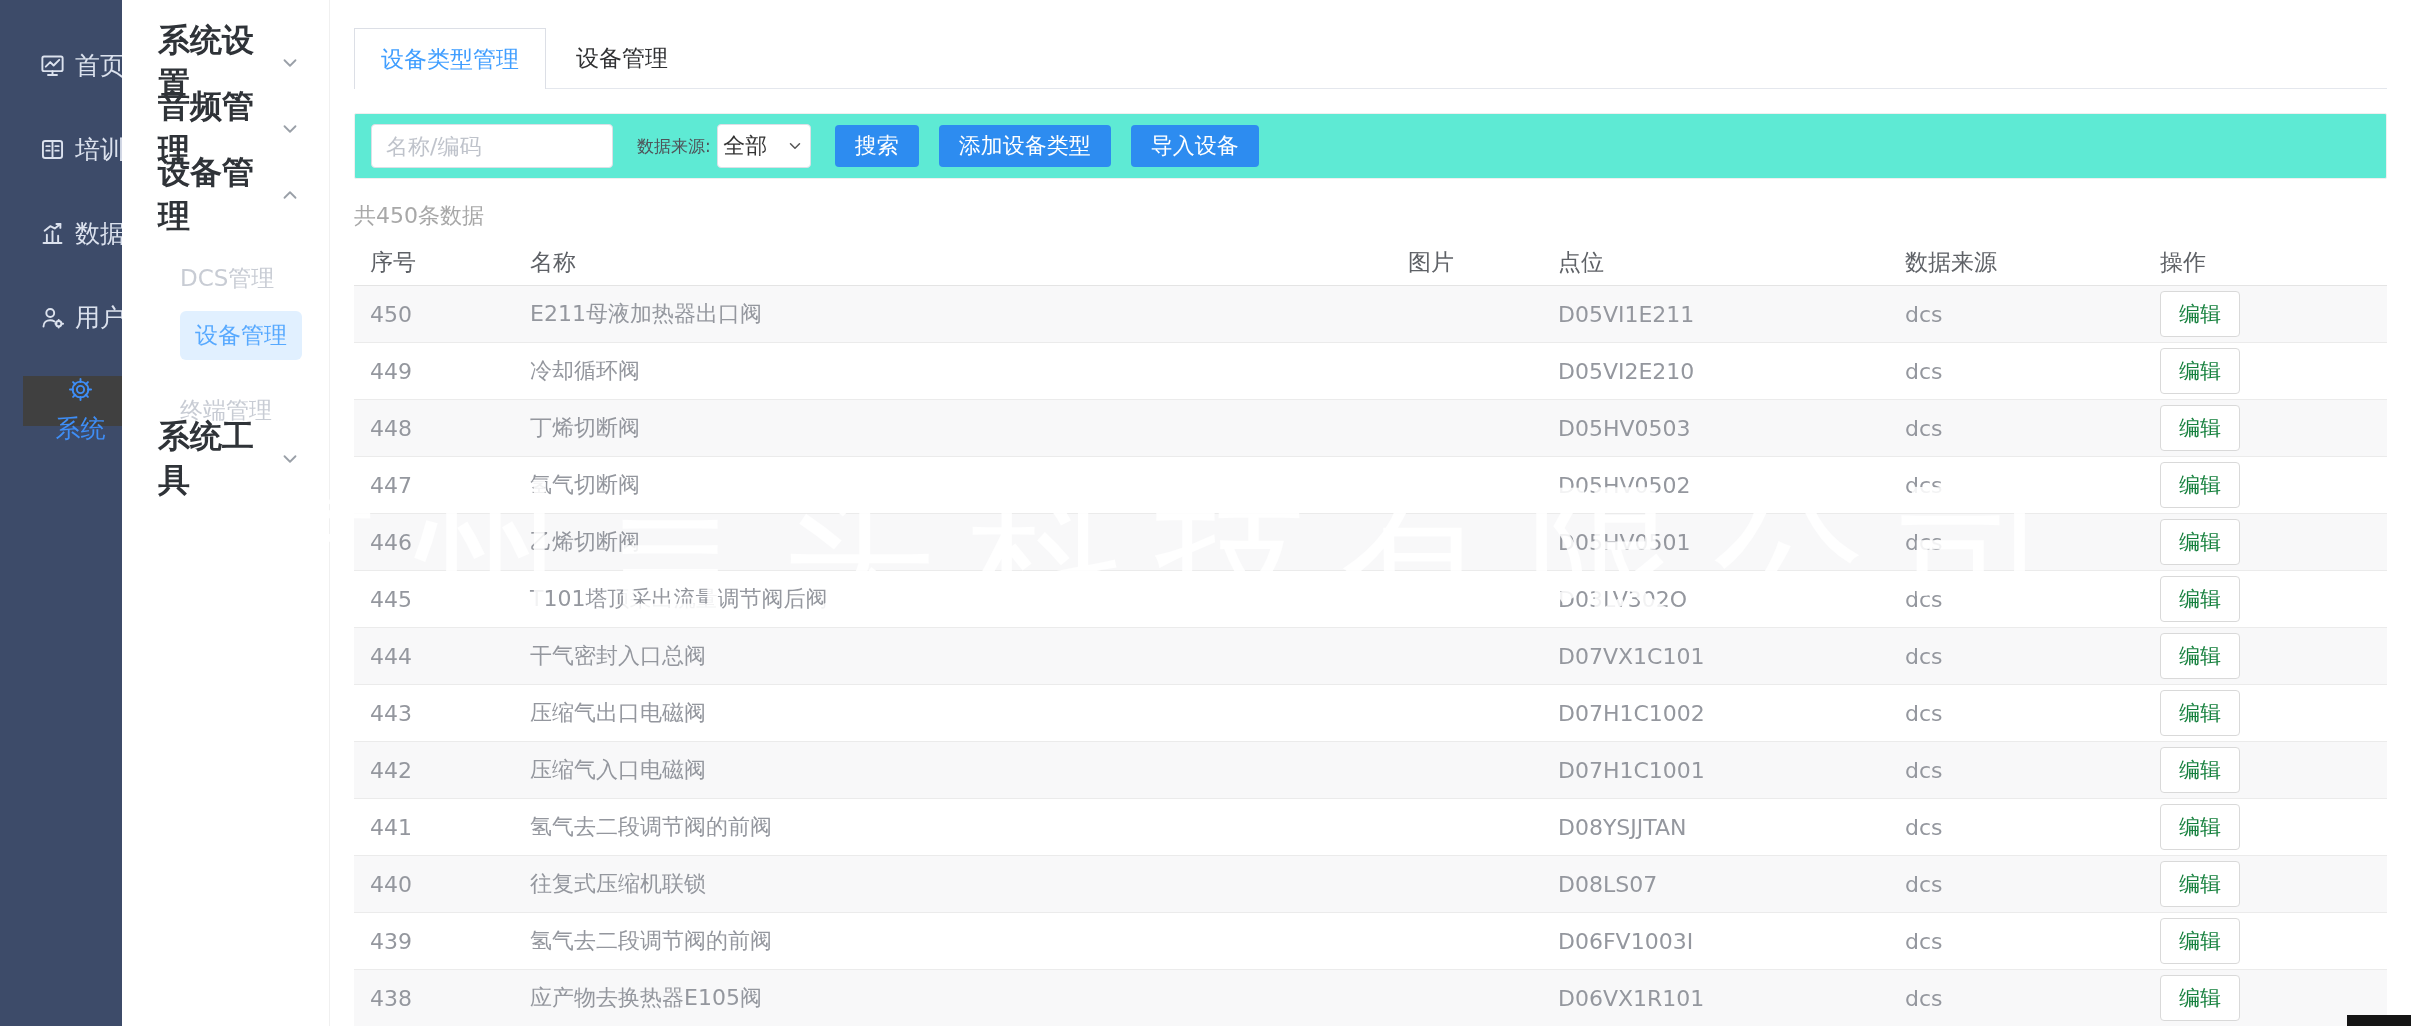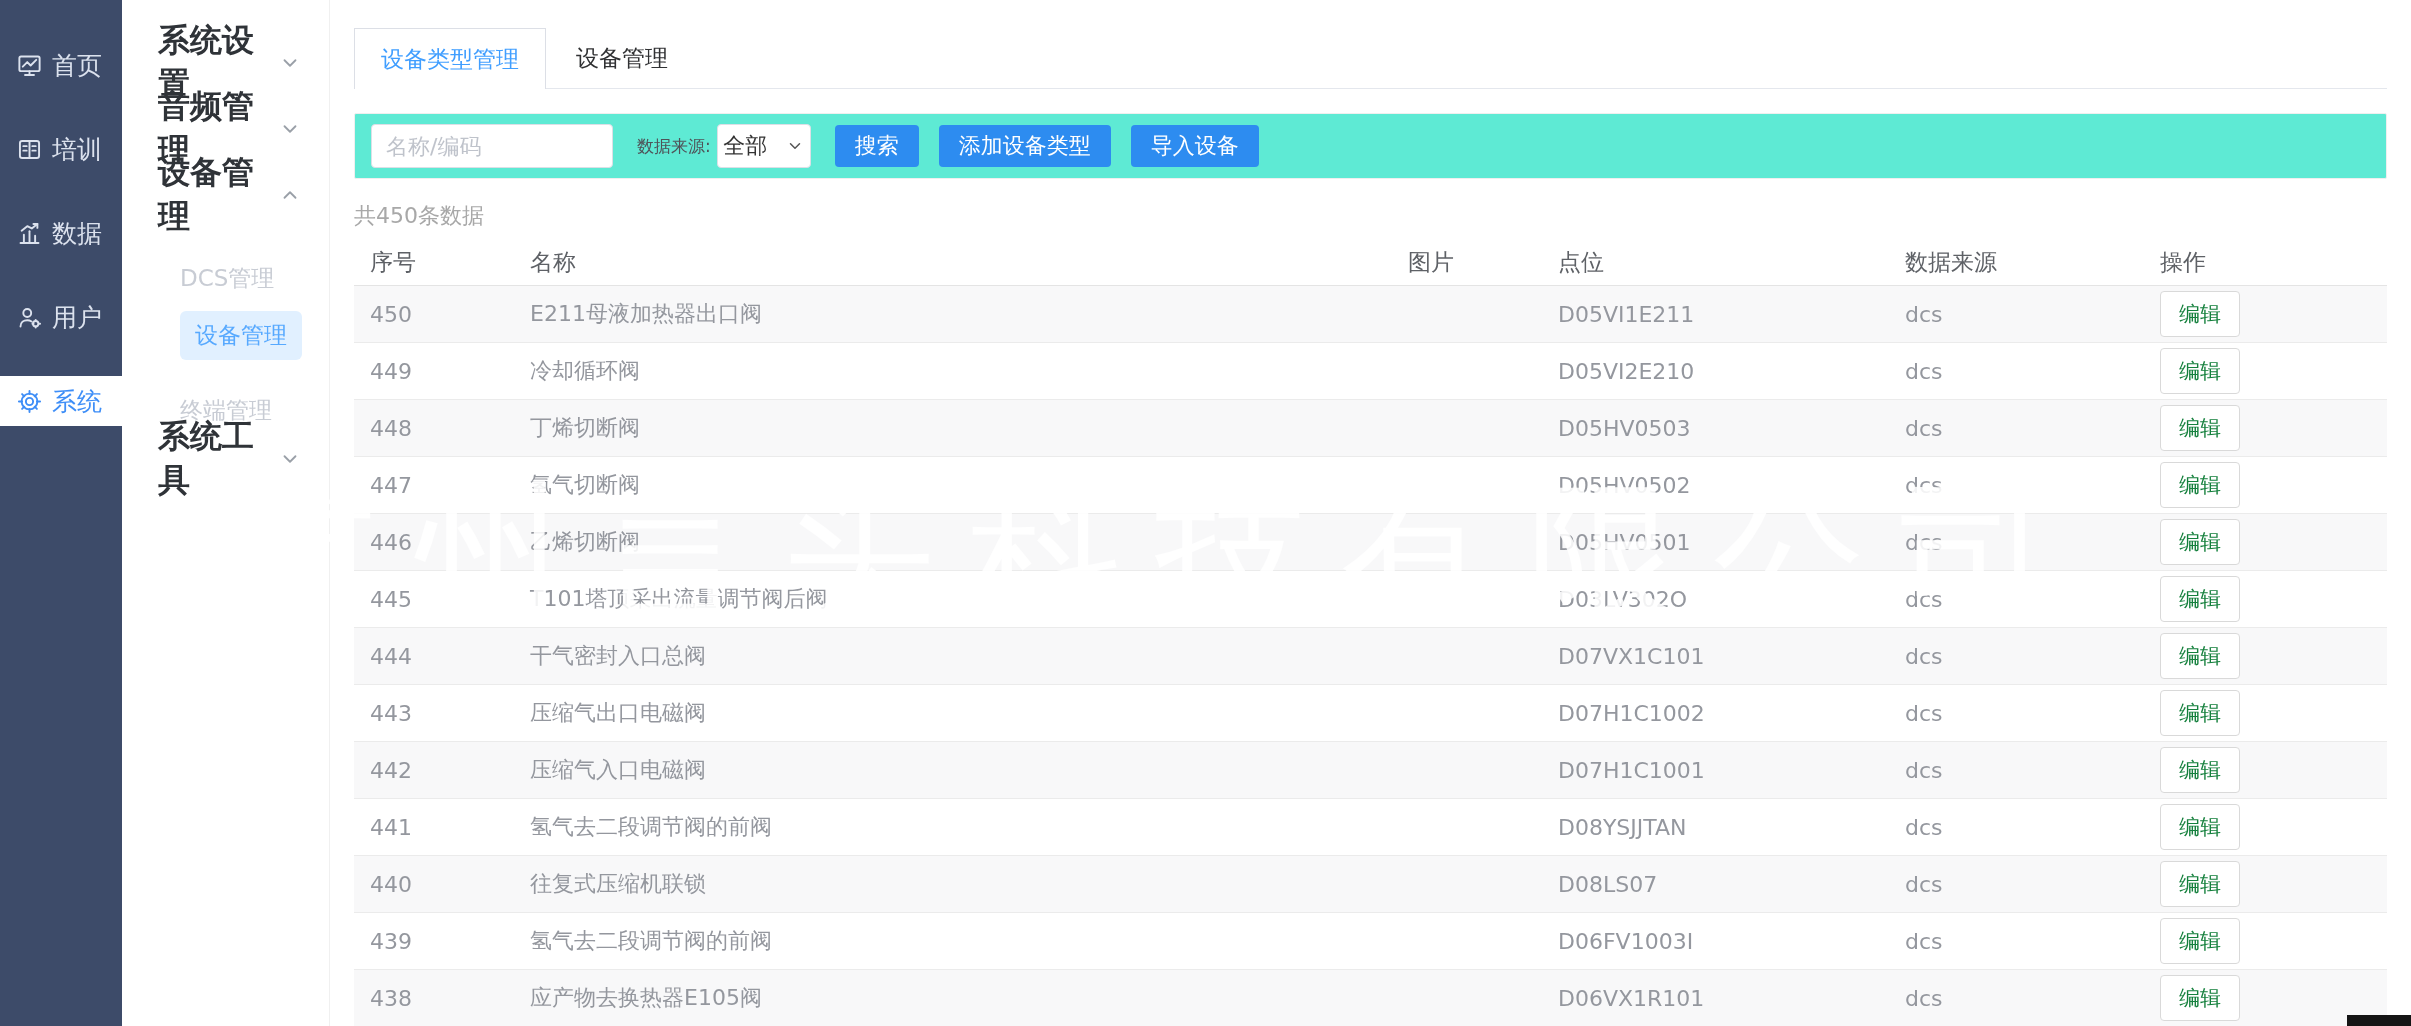--- a/index.html
+++ b/index.html
@@ -2,24 +2,24 @@
 <html><head>
 <meta charset="utf-8">
 <style>
   html,body{margin:0;padding:0;width:2411px;height:1026px;overflow:hidden;background:#fff;
     font-family:"DejaVu Sans","Liberation Sans",sans-serif;}
   .app{display:flex;width:2411px;height:1026px;}
 
   
   .icon-sidebar{width:122px;background:#3d4b69;height:100%;flex:0 0 122px;padding-top:40px;box-sizing:border-box;}
   .icon-item{height:50px;margin-bottom:34px;display:flex;align-items:center;padding-left:16px;gap:9px;
-    color:#dce2ee;font-size:25px;cursor:pointer;white-space:nowrap;}
+    color:#dce2ee;font-size:25px;cursor:pointer;white-space:nowrap;margin-left:23px;}
   .icon-item .ric{display:flex;align-items:center;}
   .icon-item svg{width:27px;height:27px;stroke:currentColor;fill:none;stroke-width:1.7;stroke-linecap:round;stroke-linejoin:round;}
-  .icon-item.active{background:#ffffff;color:#3e8ef7;}
+  .icon-item.active{background:#404040;color:#3e8ef7;flex-direction:column;}
 
   
   .menu-sidebar{width:208px;flex:0 0 208px;background:#fff;border-right:1px solid #f0f0f0;
     padding-top:30px;box-sizing:border-box;}
   .menu-item{height:66px;display:flex;align-items:center;justify-content:space-between;
     padding:0 28px 0 36px;font-size:32px;color:#2f3338;font-weight:700;cursor:pointer;}
   .menu-item .chev svg{width:22px;height:22px;stroke:#9aa0a8;fill:none;stroke-width:2;stroke-linecap:round;stroke-linejoin:round;}
   .sub-item{height:66px;display:flex;align-items:flex-end;padding-left:58px;font-size:23px;color:#c8ccd4;cursor:pointer;}
   .sub-item .pill{color:#57a9ff;background:#e1f0ff;padding:9px 15px;border-radius:6px;}
 

